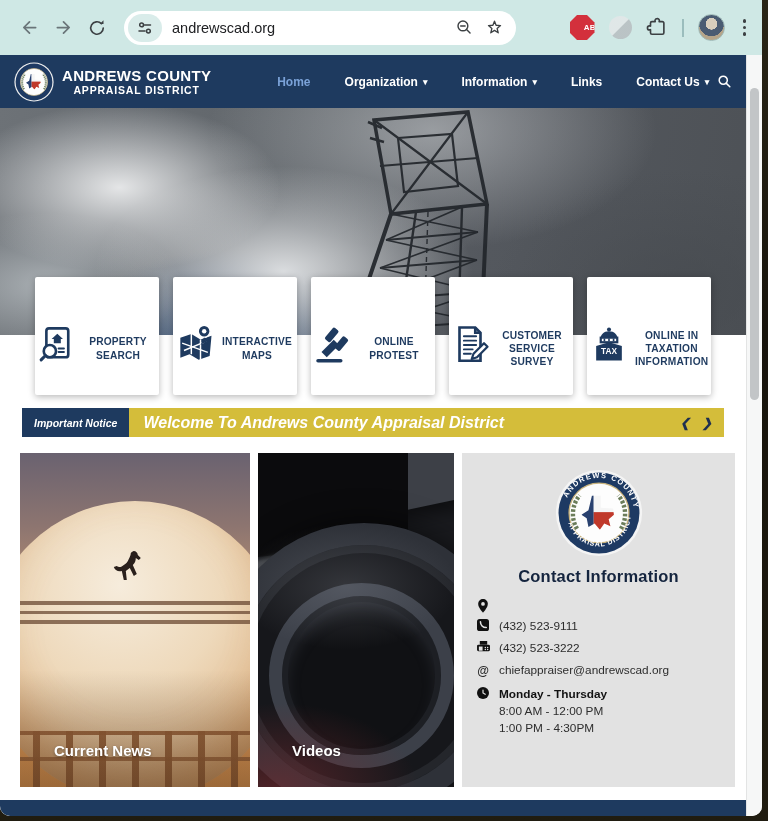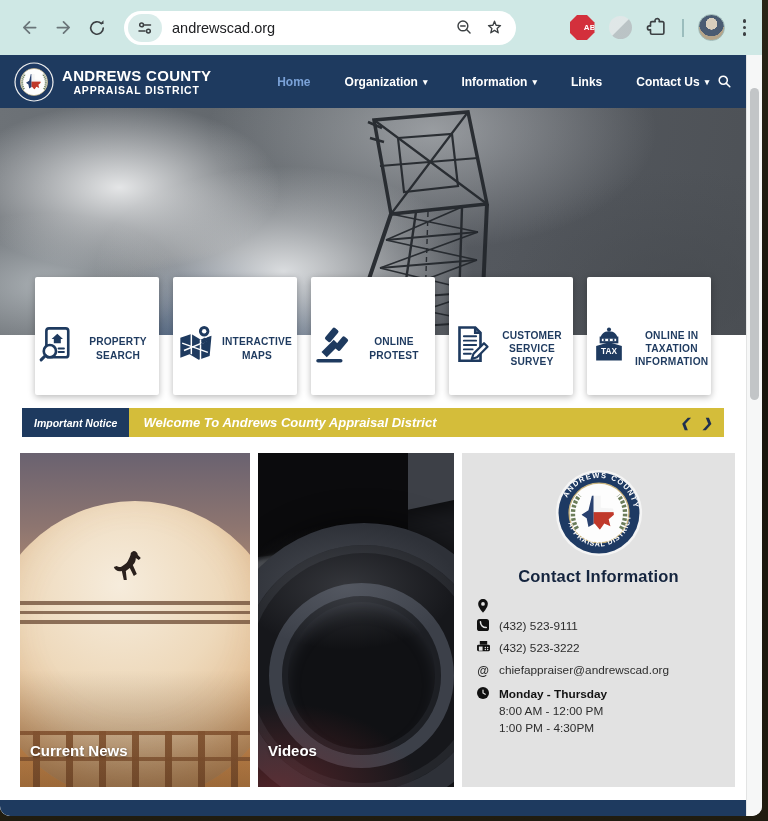--- a/index.html
+++ b/index.html
@@ -66,28 +66,28 @@
   .qcard { width:124px; background:#fff; border-radius:2px; box-shadow:0 2px 7px rgba(0,0,0,.28);
     display:flex; flex-direction:row; align-items:center; padding-top:17px; cursor:pointer; }
   .qcard .qicon { height:46px; display:flex; align-items:center; justify-content:center; }
   .qcard .qlabel { margin-top:8px; font-size:10.2px; font-weight:800; color:#1e3a5f; text-align:center;
     line-height:1.3; letter-spacing:.2px; padding:0 4px; }
 
   
   .notice { margin:13px 22px 0 22px; height:29px; background:#d4bd3a; display:flex; align-items:center;font-style:italic; }
   .notice-label { height:100%; background:#1e3a5f; color:#fff; font-size:10.5px; font-weight:700;
     display:flex; align-items:center; padding:0 12px; white-space:nowrap; }
-  .notice-text { color:#fff; font-size:13px; font-weight:600; padding-left:14px; }
+  .notice-text { color:#fff; font-size:16px; font-weight:600; padding-left:14px; }
   .notice-arrows { margin-left:auto; padding-right:12px; display:flex; gap:12px; }
   .notice-arrows span { color:#1e2f4f; font-size:12px; font-weight:bold; cursor:pointer; }
 
   
   .content { display:flex; margin:16px 11px 0 20px; gap:8px; height:334px; }
   .panel { position:relative; overflow:hidden; }
-  .panel-label { position:absolute; left:10px; bottom:28px; color:#fff; font-size:15px; font-weight:700; z-index:5;
+  .panel-label { position:absolute; left:34px; bottom:28px; color:#fff; font-size:15px; font-weight:700; z-index:5;
     text-shadow:0 1px 3px rgba(0,0,0,.4); }
 
   
   .news { width:230px; cursor:pointer;
     background:linear-gradient(180deg,#6a6270 0%,#8d7570 22%,#c39772 48%,#de9a5c 75%,#e09852 100%); }
   .dome { position:absolute; left:-35px; top:48px; width:300px; height:300px; border-radius:50%;
     background:radial-gradient(circle at 45% 28%,#f6ecdc 0%,#eeD9bb 38%,#e2bd92 68%,#d4a068 100%);
     box-shadow:inset 0 -30px 50px rgba(180,110,50,.45); }
   .rails { position:absolute; left:0; right:0; top:148px; z-index:2; }
   .rails i { display:block; height:3.5px; margin-bottom:6px; background:#6b4a33; opacity:.75; }

